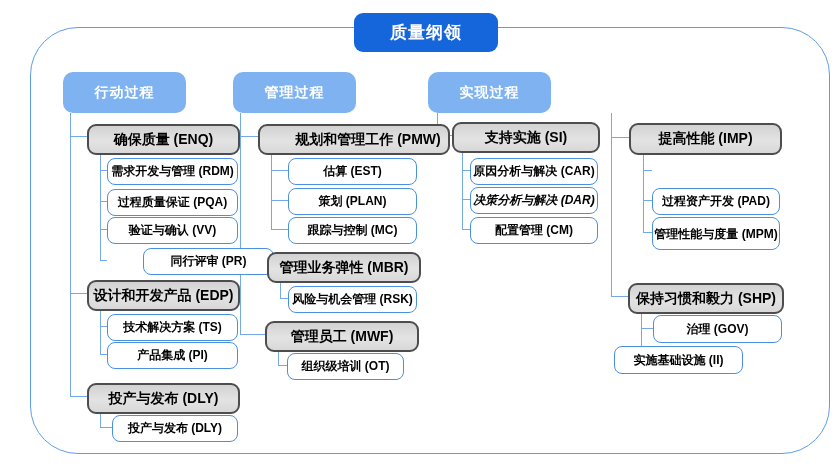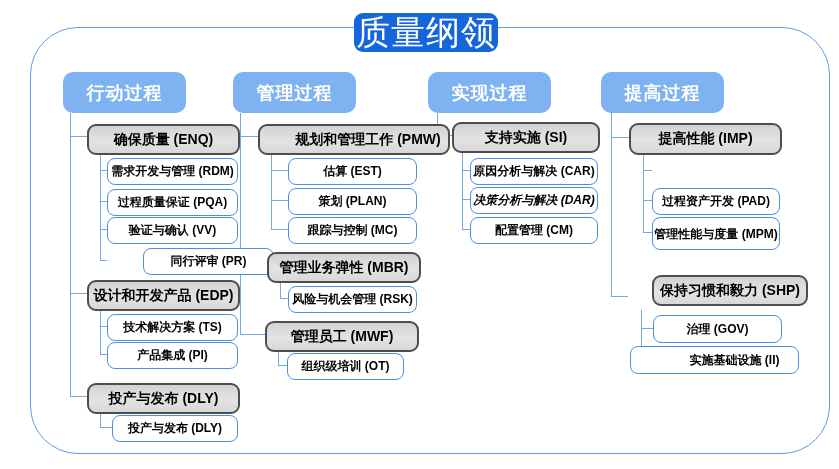--- a/index.html
+++ b/index.html
@@ -1,24 +1,24 @@
 <!DOCTYPE html>
 <html><head>
 <meta charset="utf-8">
 <style>
   html,body{margin:0;padding:0;background:#ffffff;}
   body{font-family:"Liberation Sans","DejaVu Sans",sans-serif;}
   .stage{position:relative;width:839px;height:469px;background:#ffffff;overflow:hidden;}
   .frame{position:absolute;left:30px;top:27px;width:798px;height:425px;
          border:1.5px solid #5E9CEA;border-radius:48px;background:#ffffff;}
   .title{position:absolute;left:354px;top:13px;width:144px;height:39px;
-         background:#1565DB;border-radius:9px;color:#ffffff;font-weight:normal;font-size:34px;
+         background:#1565DB;border-radius:9px;color:#ffffff;font-weight:bold;font-size:17px;
          display:flex;align-items:center;justify-content:center;z-index:5;letter-spacing:1px;}
   .hdr{position:absolute;width:123px;height:41px;background:#7FB2F0;border-radius:10px;
-       color:#ffffff;font-weight:bold;font-size:18px;display:flex;align-items:center;
+       color:#ffffff;font-weight:bold;font-size:14px;display:flex;align-items:center;
        justify-content:center;z-index:3;letter-spacing:1px;}
   .grp{position:absolute;background:linear-gradient(180deg,#d2d2d2 0%,#e3e3e3 55%,#d8d8d8 100%);
        border:2px solid #4D4D4D;border-radius:9px;color:#000000;font-weight:bold;font-size:14px;
        display:flex;align-items:center;justify-content:center;z-index:3;white-space:nowrap;}
   .leaf{position:absolute;background:#ffffff;border:1.5px solid #4A90E2;border-radius:8px;
         color:#000000;font-weight:bold;font-size:12px;display:flex;align-items:center;
         justify-content:center;z-index:3;white-space:nowrap;}
   .leaf.wrap{white-space:normal;text-align:right;line-height:14px;}
   .vl{position:absolute;width:0;border-left:1.5px solid #74A9E8;z-index:1;}
   .hl{position:absolute;height:0;border-top:1.5px solid #74A9E8;z-index:1;}
@@ -26,21 +26,20 @@
 </head>
 <body>
 
 <div class="stage">
   <div class="frame"></div>
   <div class="title">质量纲领</div>
 
   <div class="hdr" style="left:63px;top:72px;">行动过程</div>
   <div class="hdr" style="left:233px;top:72px;">管理过程</div>
   <div class="hdr" style="left:428px;top:72px;">实现过程</div>
-  <div class="hdr" style="left:601px;top:72px;">提高过程</div>
 
   <i class="vl" style="left:70px;top:113px;height:284px;"></i>
   <i class="hl" style="left:70px;top:136px;width:17px;"></i>
   <i class="vl" style="left:100px;top:151px;height:110px;"></i>
   <i class="hl" style="left:100px;top:170px;width:7px;"></i>
   <i class="hl" style="left:100px;top:201px;width:7px;"></i>
   <i class="hl" style="left:100px;top:229px;width:7px;"></i>
   <i class="hl" style="left:100px;top:260px;width:7px;"></i>
   <i class="hl" style="left:70px;top:293px;width:17px;"></i>
   <i class="vl" style="left:100px;top:307px;height:48px;"></i>
@@ -102,16 +101,16 @@
   <div class="leaf" style="left:287px;top:353px;width:115px;height:25px;">组织级培训 (OT)</div>
 
   <div class="grp" style="left:452px;top:122px;width:144px;height:27px;">支持实施 (SI)</div>
   <div class="leaf" style="left:470px;top:158px;width:126px;height:25px;">原因分析与解决 (CAR)</div>
   <div class="leaf" style="left:470px;top:187px;width:126px;height:25px;font-style:italic;">决策分析与解决 (DAR)</div>
   <div class="leaf" style="left:470px;top:217px;width:126px;height:25px;">配置管理 (CM)</div>
 
   <div class="grp" style="left:629px;top:123px;width:149px;height:28px;">提高性能 (IMP)</div>
   <div class="leaf" style="left:652px;top:188px;width:126px;height:25px;">过程资产开发 (PAD)</div>
   <div class="leaf wrap" style="left:652px;top:217px;width:126px;height:31px;">管理性能与度量 (MPM)</div>
-  <div class="grp" style="left:628px;top:275px;width:152px;height:27px;margin-left:24px;">保持习惯和毅力 (SHP)</div>
+  <div class="grp" style="left:628px;top:283px;width:152px;height:27px;">保持习惯和毅力 (SHP)</div>
   <div class="leaf" style="left:653px;top:315px;width:127px;height:26px;">治理 (GOV)</div>
-  <div class="leaf" style="left:630px;top:346px;width:127px;height:26px;padding-left:40px;">实施基础设施 (II)</div>
+  <div class="leaf" style="left:614px;top:346px;width:127px;height:26px;">实施基础设施 (II)</div>
 </div>
 
 </body></html>

